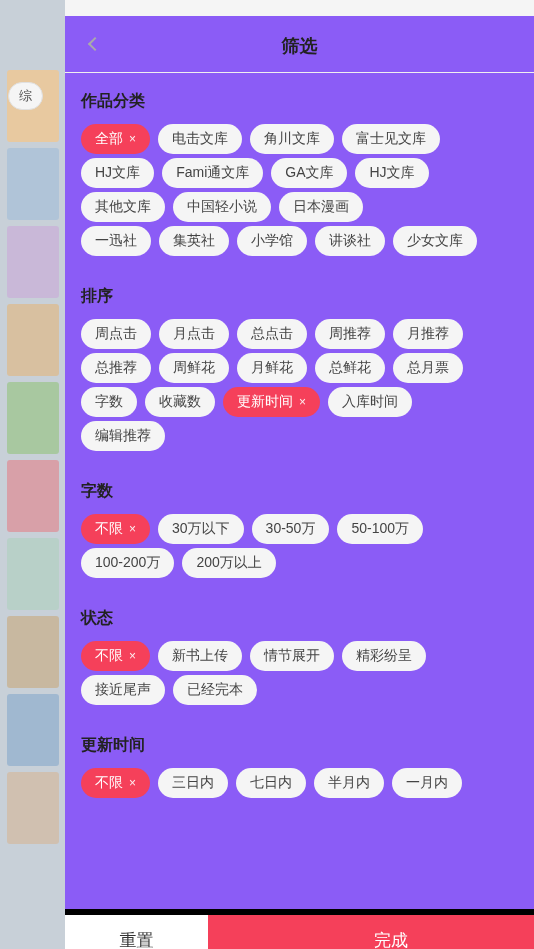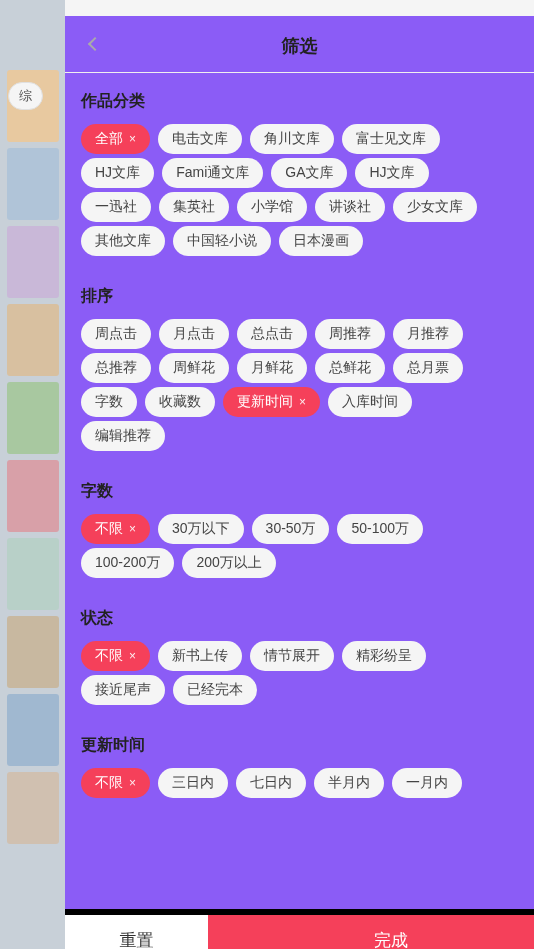--- a/index.html
+++ b/index.html
@@ -213,31 +213,31 @@
           <button class="tag">角川文库</button>
           <button class="tag">富士见文库</button>
         </div>
         <div class="tag-row">
           <button class="tag">HJ文库</button>
           <button class="tag">Fami通文库</button>
           <button class="tag">GA文库</button>
           <button class="tag">HJ文库</button>
         </div>
         <div class="tag-row">
+          <button class="tag">其他文库</button>
+          <button class="tag">中国轻小说</button>
+          <button class="tag">日本漫画</button>
+        </div>
+        <div class="tag-row">
           <button class="tag">一迅社</button>
           <button class="tag">集英社</button>
           <button class="tag">小学馆</button>
           <button class="tag">讲谈社</button>
           <button class="tag">少女文库</button>
         </div>
-        <div class="tag-row">
-          <button class="tag">其他文库</button>
-          <button class="tag">中国轻小说</button>
-          <button class="tag">日本漫画</button>
-        </div>
       </div>
       <div class="section">
         <div class="section-title">排序</div>
         <div class="tag-row">
           <button class="tag">周点击</button>
           <button class="tag">月点击</button>
           <button class="tag">总点击</button>
           <button class="tag">周推荐</button>
           <button class="tag">月推荐</button>
         </div>

